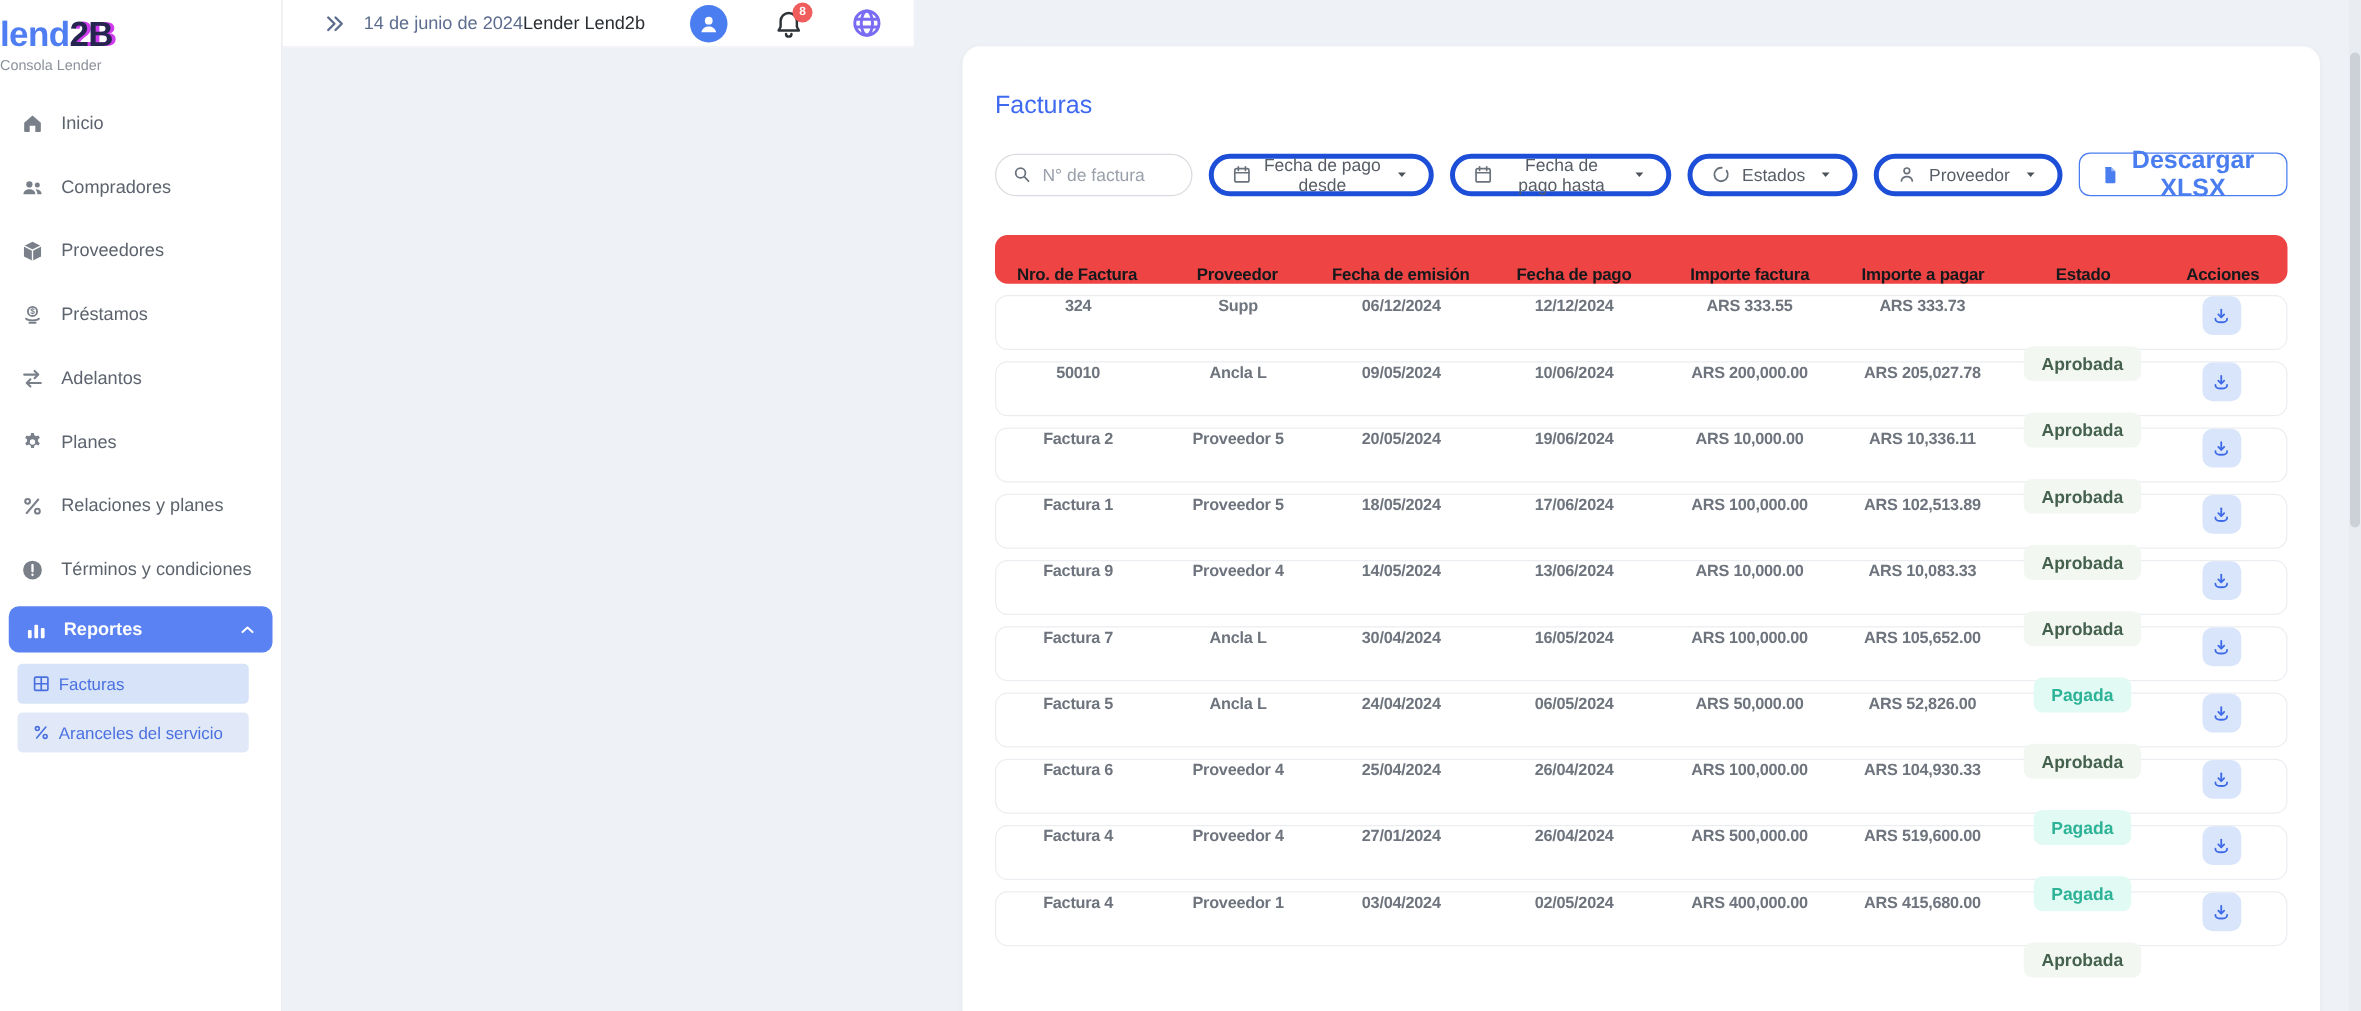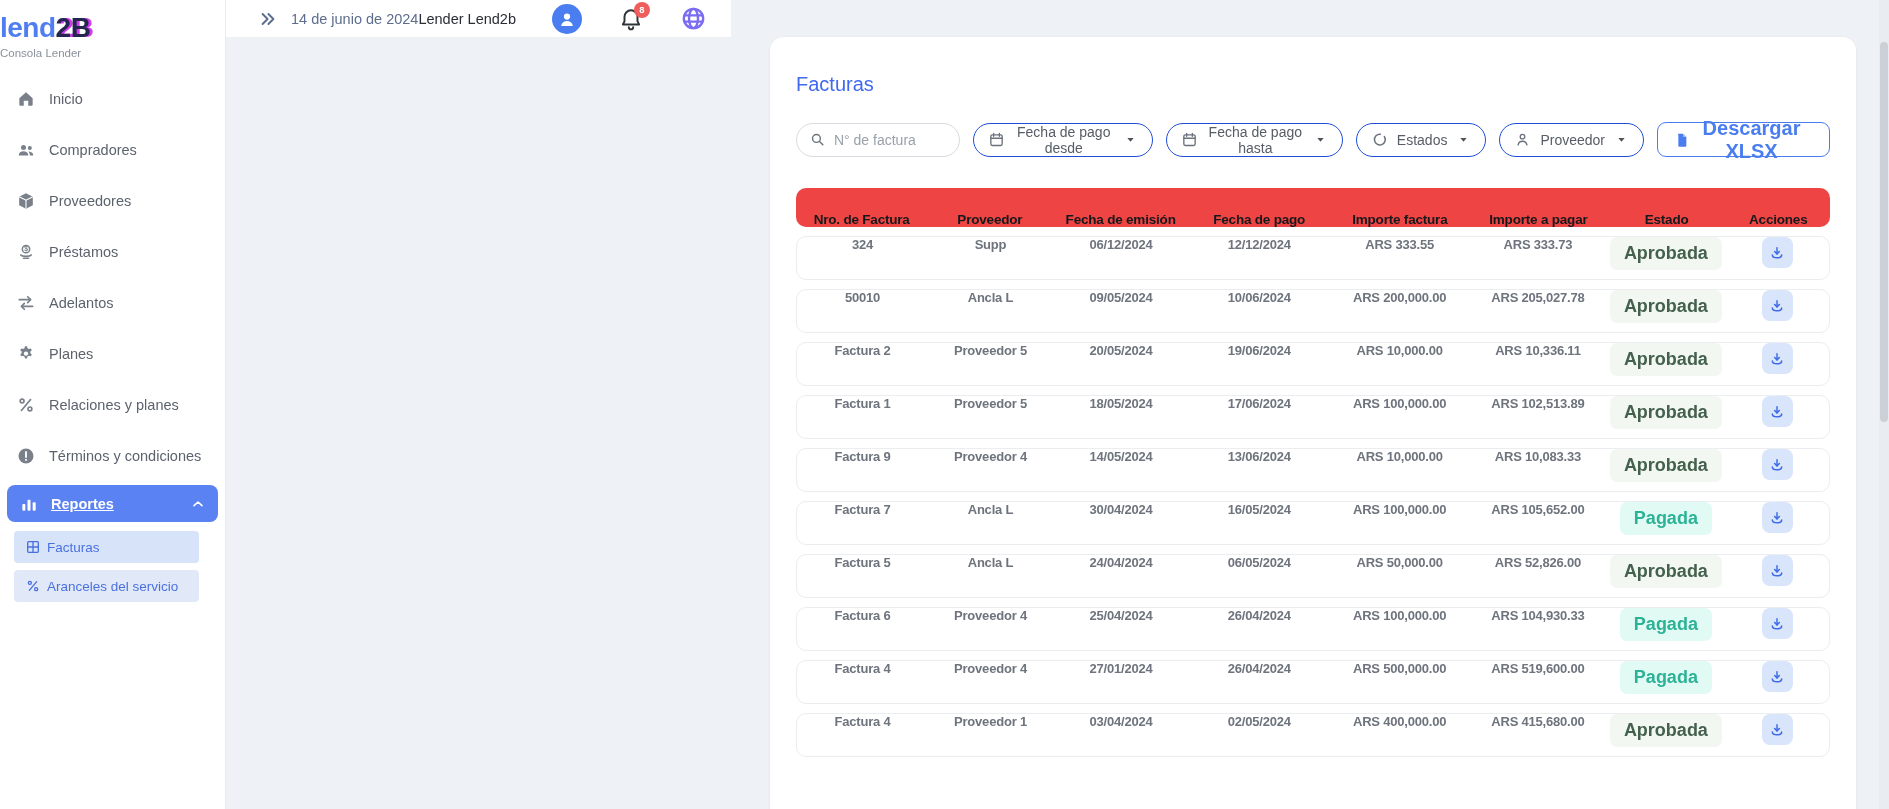--- a/index.html
+++ b/index.html
@@ -11,21 +11,21 @@
   .sidebar { width:226px; height:100%; background:#fff; border-right:1px solid #e8eaee; flex:0 0 226px; z-index:3; }
   .brand { padding-top:12px; }
   .logo { font-size:28px; font-weight:800; letter-spacing:-0.5px; }
   .logo .l1 { color:#4f7df2; }
   .logo .l2 { color:#262550; text-shadow:3px 0 0 #cf3bee; }
   .brand-sub { font-size:11.5px; color:#8b919b; margin-top:3px; }
   .nav { padding-top:14px; }
   .nav-item { height:51px; display:flex; align-items:center; gap:13px; padding:0 16px; color:#5c636d; font-size:14.5px; cursor:pointer; }
   .nav-icon { width:20px; height:20px; color:#79808a; flex:0 0 20px; }
   .nav-icon svg { width:20px; height:20px; display:block; }
-  .reportes { margin:4px 7px 0; height:37px; border-radius:8px; background:#5b82f2; color:#fff; display:flex; align-items:center; gap:12px; padding:0 12px; font-size:14.5px; font-weight:600; cursor:pointer;text-decoration:underline; }
+  .reportes { margin:4px 7px 0; height:37px; border-radius:8px; background:#5b82f2; color:#fff; display:flex; align-items:center; gap:12px; padding:0 12px; font-size:14.5px; font-weight:600; cursor:pointer; }
   .reportes .nav-icon { color:#fff; }
   .chev-up { margin-left:auto; width:16px; height:16px; }
   .chev-up svg { width:16px; height:16px; display:block; }
   .submenu { margin:9px 26px 0 14px; }
   .sub-item { height:32px; margin-bottom:7px; border-radius:4px; background:#e1e9f8; color:#4a70e0; font-size:13.5px; display:flex; align-items:center; gap:6px; padding:0 11px; cursor:pointer; }
   .sub-item:first-child { background:#d7e3f8; }
   .sub-icon { width:16px; height:16px; }
   .sub-icon svg { width:16px; height:16px; display:block; }
 
   
@@ -48,39 +48,39 @@
   .card { background:#fff; border-radius:14px; height:calc(100% + 30px); box-shadow:0 1px 4px rgba(20,30,60,.05); padding:24px 26px 0; }
   .page-title { color:#3f6af0; font-size:20px; font-weight:500; margin-top:12px; }
 
   
   .filters { margin-top:26px; display:flex; align-items:center; gap:13px; }
   .search { width:196px; height:34px; border:1px solid #d8dbdf; border-radius:17px; display:flex; align-items:center; gap:8px; padding:0 12px; background:#fff; }
   .search-icon { width:17px; height:17px; color:#6a727c; flex:0 0 17px; }
   .search-icon svg { width:17px; height:17px; display:block; }
   .search input { border:none; outline:none; width:100%; font-size:14px; font-family:"Liberation Sans",sans-serif; color:#3c4148; background:transparent; }
   .search input::placeholder { color:#9aa1ab; }
-  .chip { height:34px; border:1px solid #1d4ed8; border-radius:17px; background:#fff; padding:0 14px; display:flex; align-items:center; gap:9px; font-size:14px; color:#565d66; font-family:"Liberation Sans",sans-serif; cursor:pointer; }
+  .chip { height:34px; border:4px solid #1d4ed8; border-radius:17px; background:#fff; padding:0 14px; display:flex; align-items:center; gap:9px; font-size:14px; color:#565d66; font-family:"Liberation Sans",sans-serif; cursor:pointer; }
   .chip-icon { width:17px; height:17px; color:#6a727c; }
   .chip-icon svg { width:17px; height:17px; display:block; }
   .caret { width:15px; height:15px; color:#4d5258; }
   .caret svg { width:15px; height:15px; display:block; }
   .download-btn { margin-left:auto; height:35px; border:1.6px solid #4a7df0; color:#4a7df0; border-radius:9px; padding:0 16px; display:flex; align-items:center; gap:0; font-size:20px; font-weight:700; background:#fff; font-family:"Liberation Sans",sans-serif; cursor:pointer; }
   .file-icon { width:16px; height:16px; }
   .file-icon svg { width:16px; height:16px; display:block; }
 
   
   .table { margin-top:31px; }
   .thead { display:flex; align-items:flex-end; height:39px; background:#ef4444; border-radius:10px; }
   .th { font-size:13.5px; font-weight:700; color:#16181b; letter-spacing:-0.2px; text-align:center; }
   .trow { display:flex; align-items:flex-start; height:44px; background:#fff; border:1px solid #ebedf1; border-radius:10px; margin-top:9px; }
   .col { text-align:center; }
   .td { font-size:13px; font-weight:600; color:#6e747d; letter-spacing:-0.2px; }
   .c1{width:12.7%} .c2{width:12.1%} .c3{width:13.2%} .c4{width:13.6%}
   .c5{width:13.6%} .c6{width:13.2%} .c7{width:11.6%} .c8{width:10%}
-  .badge { display:inline-block; padding:6px 14px; border-radius:7px; font-size:18px; font-weight:600; }
+  .badge { display:inline-block; padding:6px 14px; border-radius:7px; font-size:14px; font-weight:600;margin-top:40px; }
   .v-aprobada { background:#f3f7f2; color:#44614d; }
   .v-pagada { background:#e2faf4; color:#2cb296; }
   .dl-btn { width:31px; height:31px; border-radius:8px; background:#d9e5fb; color:#3e6ae8; border:none; display:inline-flex; align-items:center; justify-content:center; cursor:pointer; }
   .dl-btn svg { width:16px; height:16px; display:block; }
 
   
   .sb-track { position:absolute; right:0; top:0; width:10px; height:100%; background:#e9ecf0; z-index:5; }
   .sb-thumb { position:absolute; right:1px; top:42px; width:8px; height:380px; background:#ccd1d8; border-radius:4px; cursor:pointer; }
 </style>
 </head>

